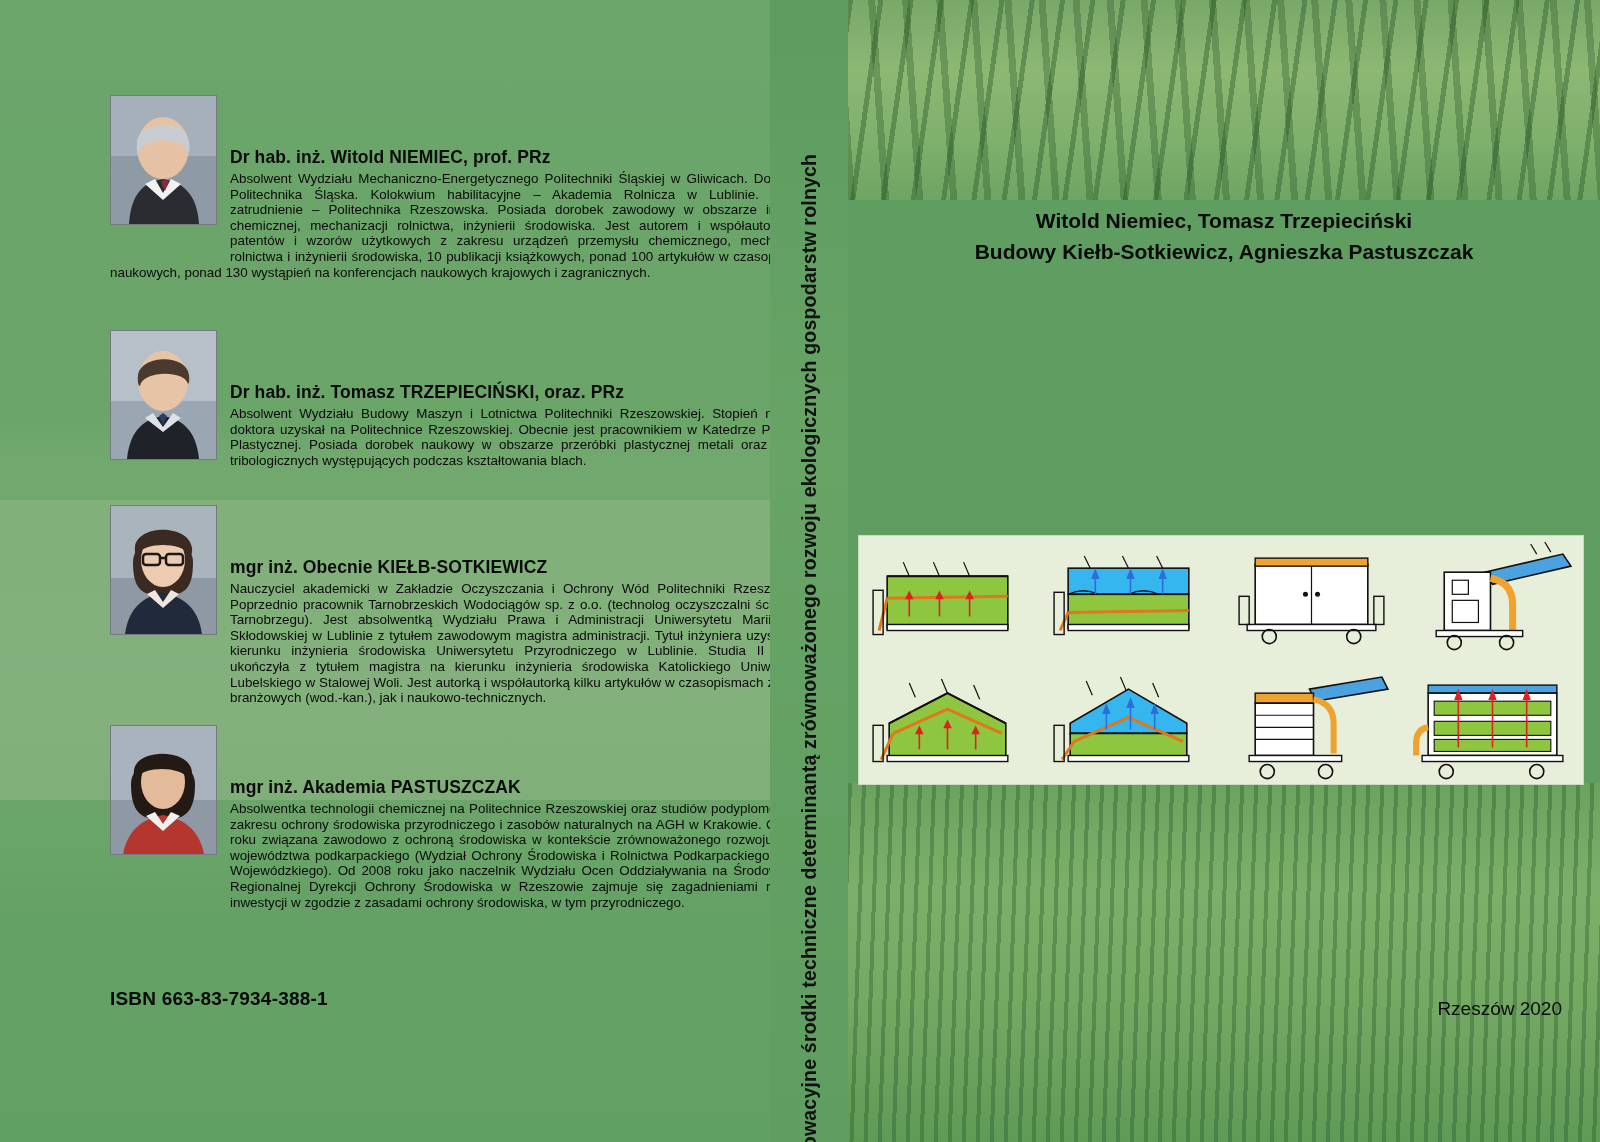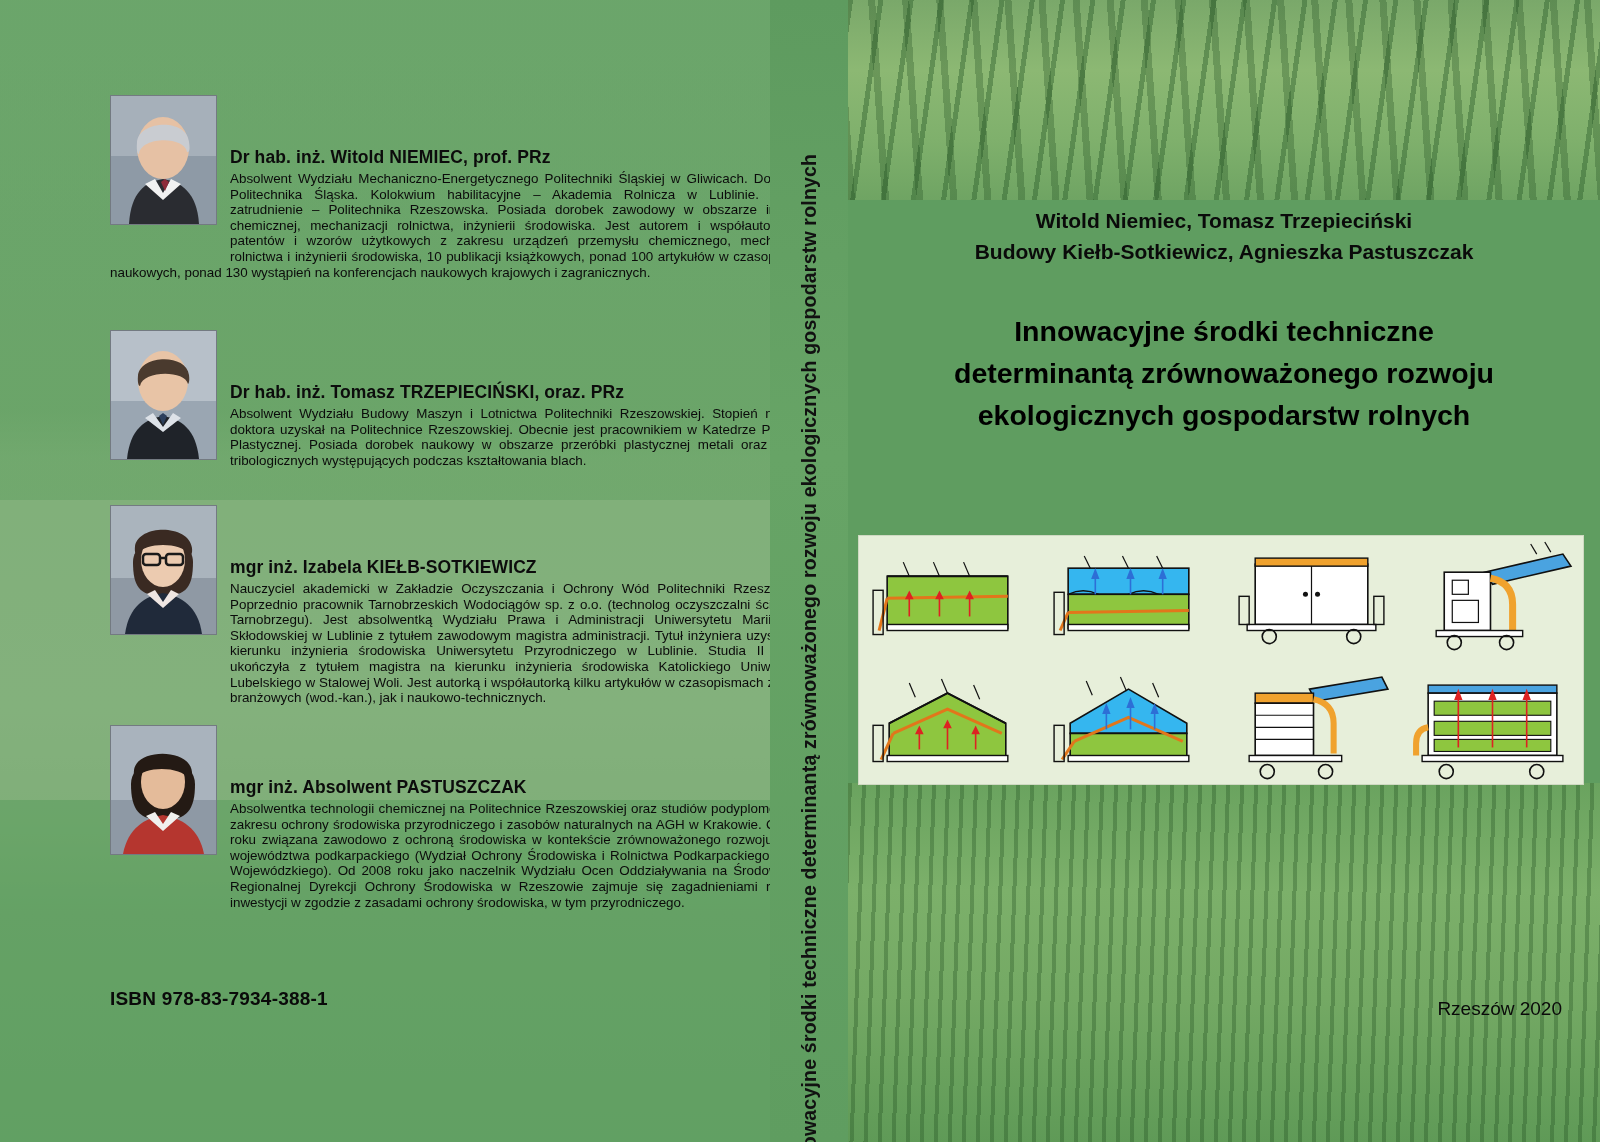--- a/index.html
+++ b/index.html
@@ -185,71 +185,66 @@
             <path d="M22 56c0-30 60-30 60 0 0 24-6 34-30 34S22 80 22 56z" fill="#3a2a22"></path>
             <ellipse cx="52" cy="54" rx="22" ry="27" fill="#eccbb0"></ellipse>
             <path d="M24 40c4-22 54-22 57 2 1 10-4 6-4 6-6-12-44-12-50 0 0 0-4 3-3-8z" fill="#3a2a22"></path>
             <rect x="32" y="48" width="17" height="11" rx="3" fill="none" stroke="#1a1a1a" stroke-width="2.5"></rect>
             <rect x="55" y="48" width="17" height="11" rx="3" fill="none" stroke="#1a1a1a" stroke-width="2.5"></rect>
             <line x1="49" y1="52" x2="55" y2="52" stroke="#1a1a1a" stroke-width="2.5"></line>
             <path d="M14 128c4-28 20-38 38-41 18 3 35 13 39 41z" fill="#202a3a"></path>
             <path d="M44 84l8 12 8-12 8 4-16 14-16-14z" fill="#efe6e2"></path>
           </svg>
         </div>
-        <div class="name">mgr inż. Izabela KIEŁB-SOTKIEWICZ</div>
+        <div class="name">mgr inż. Obecnie KIEŁB-SOTKIEWICZ</div>
         <div class="textwrap">
           <div class="spacer" style="height:118px;"></div>
           <span>Nauczyciel akademicki w Zakładzie Oczyszczania i Ochrony Wód Politechniki Rzeszowskiej. Poprzednio pracownik Tarnobrzeskich Wodociągów sp. z o.o. (technolog oczyszczalni ścieków w Tarnobrzegu). Jest absolwentką Wydziału Prawa i Administracji Uniwersytetu Marii Curie-Skłodowskiej w Lublinie z tytułem zawodowym magistra administracji. Tytuł inżyniera uzyskała na kierunku inżynieria środowiska Uniwersytetu Przyrodniczego w Lublinie. Studia II stopnia ukończyła z tytułem magistra na kierunku inżynieria środowiska Katolickiego Uniwersytetu Lubelskiego w Stalowej Woli. Jest autorką i współautorką kilku artykułów w czasopismach zarówno branżowych (wod.-kan.), jak i naukowo-technicznych.</span>
         </div>
       </div>
 
       <div class="bio" style="left:110px;top:725px;width:708px;">
         <div class="photo">
           <svg width="105" height="128" viewBox="0 0 105 128">
             <rect width="105" height="128" fill="#8e99a5"></rect>
             <rect width="105" height="74" fill="#a9b3bd"></rect>
             <path d="M20 58c0-32 64-32 64 0 0 26-8 36-32 36S20 84 20 58z" fill="#241a14"></path>
             <ellipse cx="52" cy="56" rx="22" ry="27" fill="#e4bb9a"></ellipse>
             <path d="M23 44c3-22 56-22 58 2 1 11-4 7-4 7-6-13-45-13-51-1 0 0-4 3-3-8z" fill="#241a14"></path>
             <path d="M12 128c5-26 22-36 40-39 18 3 36 13 41 39z" fill="#b5362f"></path>
             <path d="M44 86l8 12 8-12 9 4-17 15-17-15z" fill="#f0f0ee"></path>
           </svg>
         </div>
-        <div class="name">mgr inż. Absolwent PASTUSZCZAK</div>
+        <div class="name">mgr inż. Akademia PASTUSZCZAK</div>
         <div class="textwrap">
           <div class="spacer" style="height:98px;"></div>
           <span>Absolwentka technologii chemicznej na Politechnice Rzeszowskiej oraz studiów podyplomowych z zakresu ochrony środowiska przyrodniczego i zasobów naturalnych na AGH w Krakowie. Od 1999 roku związana zawodowo z ochroną środowiska w kontekście zrównoważonego rozwoju całego województwa podkarpackiego (Wydział Ochrony Środowiska i Rolnictwa Podkarpackiego Urzędu Wojewódzkiego). Od 2008 roku jako naczelnik Wydziału Ocen Oddziaływania na Środowisko w Regionalnej Dyrekcji Ochrony Środowiska w Rzeszowie zajmuje się zagadnieniami realizacji inwestycji w zgodzie z zasadami ochrony środowiska, w tym przyrodniczego.</span>
         </div>
       </div>
 
-      <div class="isbn">ISBN 978-83-7934-388-1</div>
+      <div class="isbn">ISBN 663-83-7934-388-1</div>
     </div>
   </div>
 
   <div class="spine">
     <div class="spine-text">
       <span>Innowacyjne środki techniczne determinantą zrównoważonego rozwoju ekologicznych gospodarstw rolnych</span>
     </div>
   </div>
 
   <div class="front">
     <div class="field-top">
       <div class="rows"></div>
     </div>
 
     <div class="authors">
       <div>Witold Niemiec, Tomasz Trzepieciński</div>
       <div>Budowy Kiełb-Sotkiewicz, Agnieszka Pastuszczak</div>
     </div>
 
-    <div class="title">
-      <div>Innowacyjne środki techniczne</div>
-      <div>determinantą zrównoważonego rozwoju</div>
-      <div>ekologicznych gospodarstw rolnych</div>
-    </div>
 
     <div class="field-bottom"></div>
 
     <div class="place-year">Rzeszów 2020</div>
   </div>
 
   <div class="figure-box">
     <div class="figure-grid">
 
       <div class="fig-cell">

